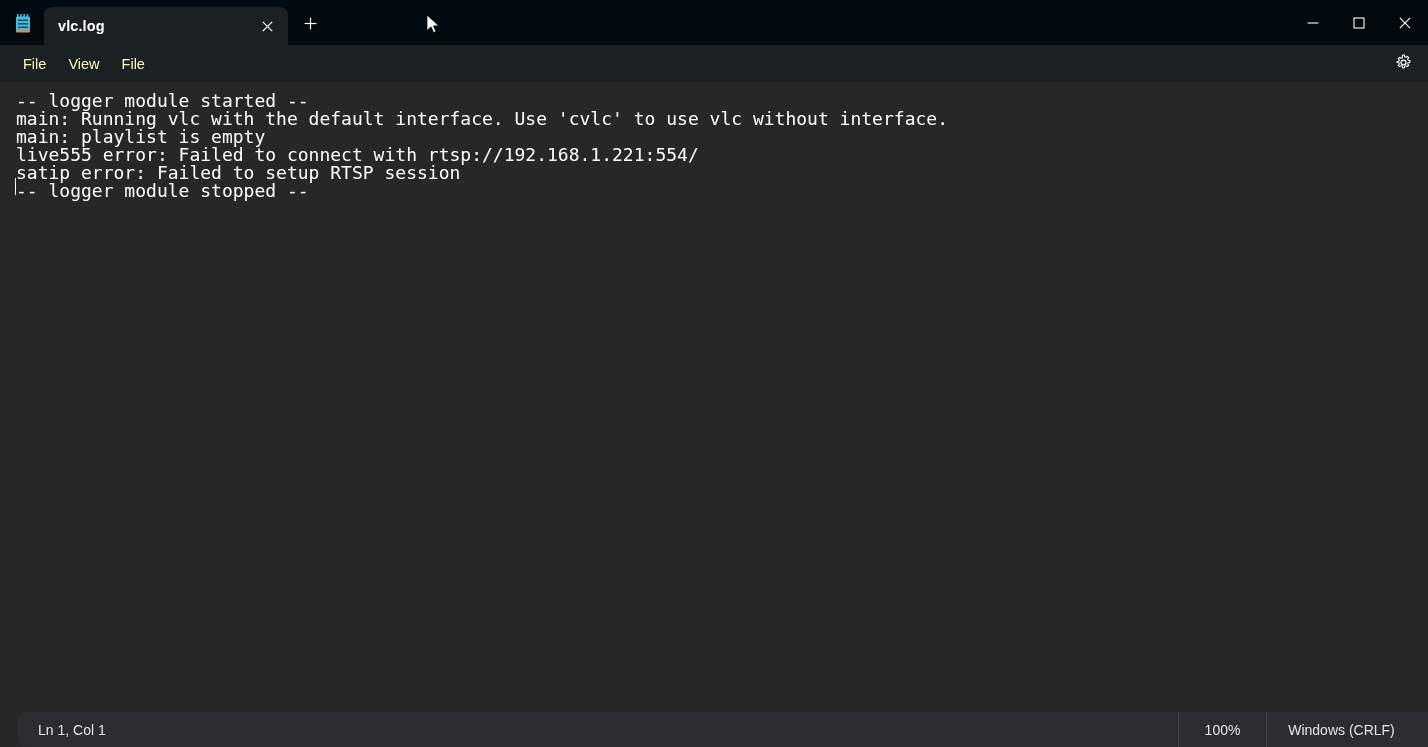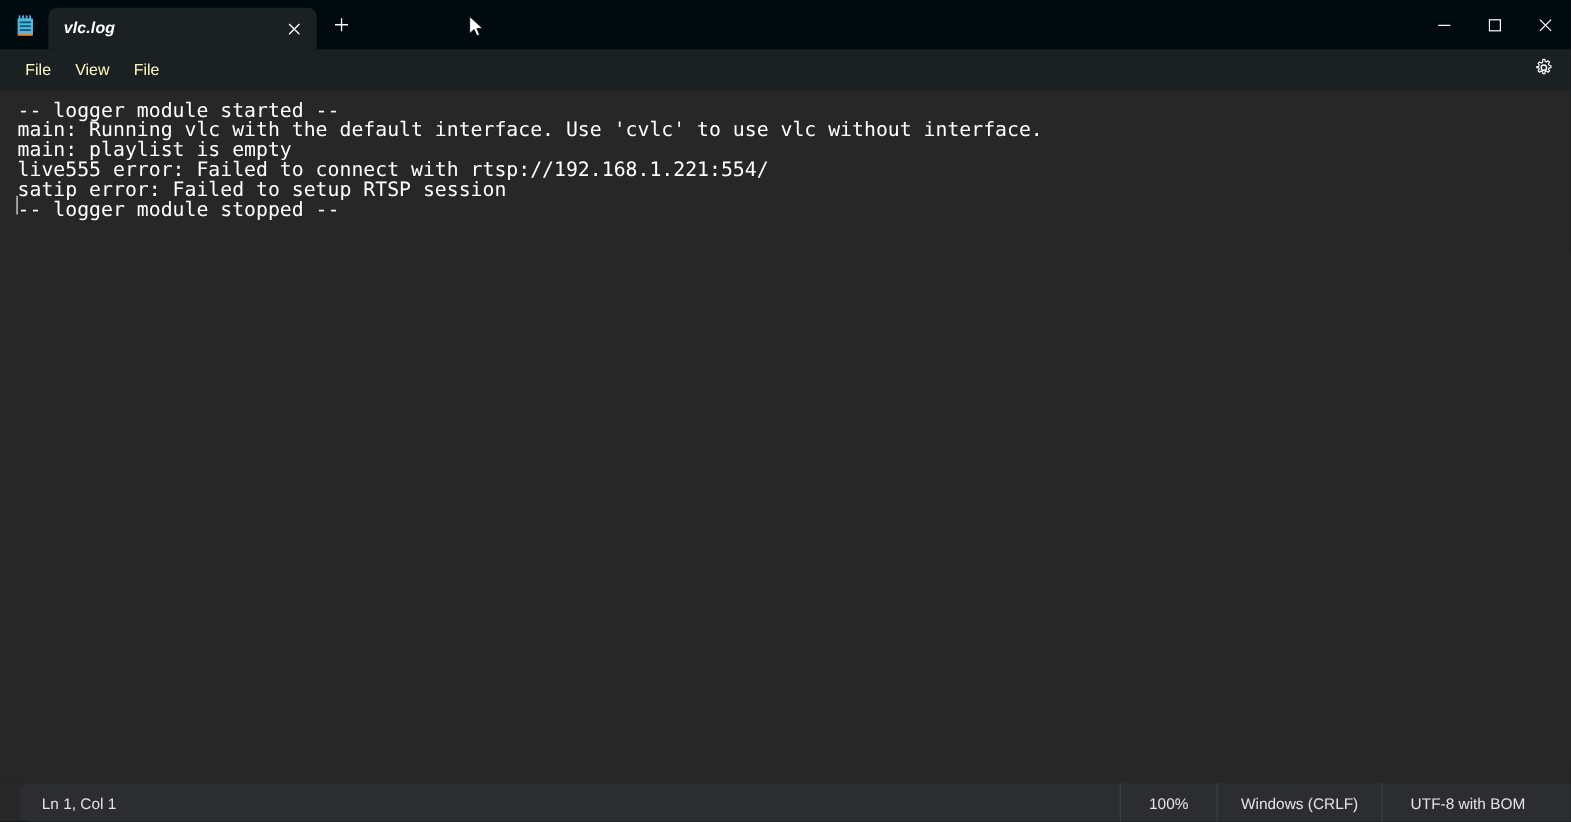--- a/index.html
+++ b/index.html
@@ -56,21 +56,20 @@
   .tab-title {
     margin-left: 14px;
     font-size: 14.5px;
     font-weight: bold;
     color: #ffffff;
     letter-spacing: 0.1px;
     white-space: nowrap;
     overflow: hidden;
     text-overflow: ellipsis;
     max-width: 168px;
-    font-style: italic;
   }
 
   .tab-close {
     position: absolute;
     right: 8px;
     top: 7px;
     width: 26px;
     height: 24px;
     display: flex;
     align-items: center;
@@ -301,21 +300,20 @@
 satip error: Failed to setup RTSP session
 -- logger module stopped --</div>
   </div>
 
   <div class="statusbar">
     <div class="status-left">Ln 1, Col 1</div>
 
     <div class="status-right">
       <div class="status-cell zoom">100%</div>
       <div class="status-cell eol">Windows (CRLF)</div>
-      <div class="status-cell enc">UTF-8 with BOM</div>
     </div>
   </div>
 
   <div class="mouse-cursor">
     <svg width="16" height="22" viewBox="0 0 16 22">
       <path d="M1 1 L1 16.5 L5 12.8 L7.6 18.6 L10 17.5 L7.5 11.9 L12.6 11.8 Z" fill="#ffffff" stroke="#000000" stroke-width="0.7" stroke-linejoin="round"></path>
     </svg>
   </div>
 
 </div>

